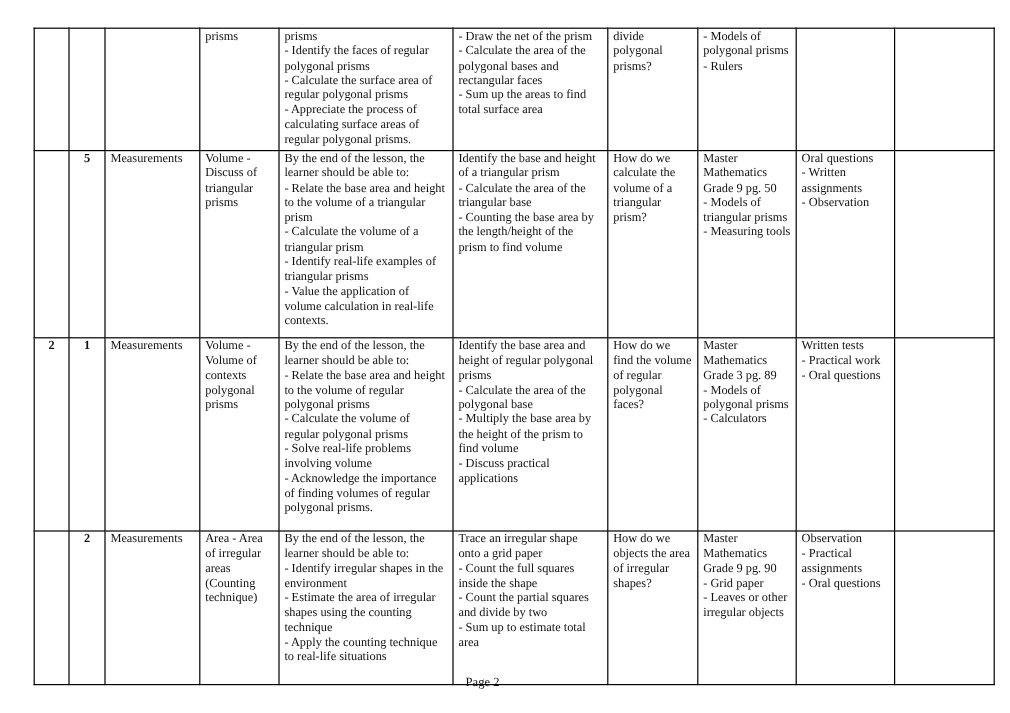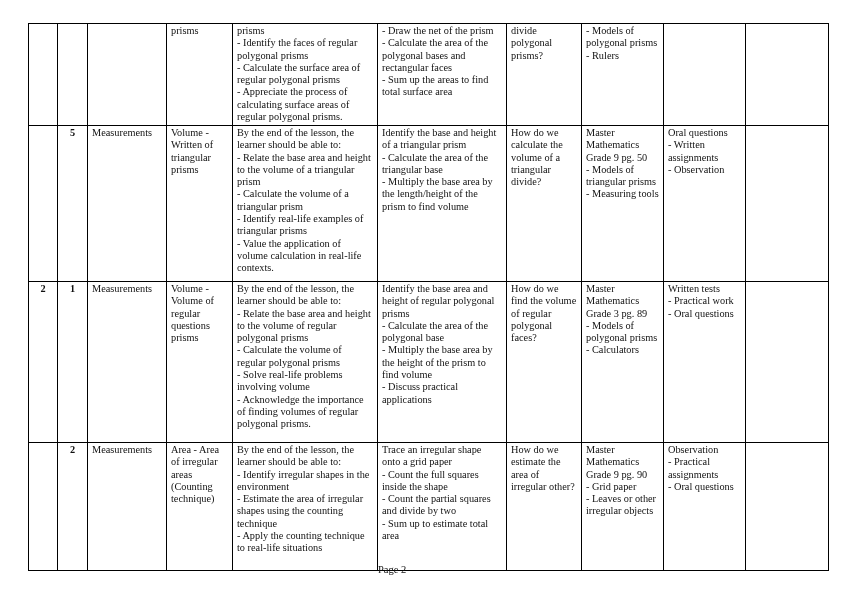--- a/index.html
+++ b/index.html
@@ -39,21 +39,21 @@
     text-align: center;
     padding-left: 1px;
     padding-right: 1px;
   }
   tr.r1 { height: 102px; }
   tr.r2 { height: 156px; }
   tr.r3 { height: 161px; }
   tr.r4 { height: 128px; }
   .page-footer {
     position: absolute;
-    left: 378px;
+    left: 388px;
     top: 563px;
     font-size: 10.5px;
     line-height: 13px;
     color: #111111;
     background: transparent;
   }
 </style>
 </head>
 <body>
 
@@ -88,43 +88,43 @@
         <td>divide polygonal prisms?</td>
         <td>- Models of polygonal prisms
 - Rulers</td>
         <td></td>
         <td></td>
       </tr>
       <tr class="r2">
         <td class="num"></td>
         <td class="num">5</td>
         <td>Measurements</td>
-        <td>Volume - Written of triangular prisms</td>
+        <td>Volume - Discuss of triangular prisms</td>
         <td>By the end of the lesson, the learner should be able to:
 - Relate the base area and height to the volume of a triangular prism
 - Calculate the volume of a triangular prism
 - Identify real-life examples of triangular prisms
 - Value the application of volume calculation in real-life contexts.</td>
         <td>Identify the base and height of a triangular prism
 - Calculate the area of the triangular base
-- Multiply the base area by the length/height of the prism to find volume</td>
-        <td>How do we calculate the volume of a triangular divide?</td>
+- Counting the base area by the length/height of the prism to find volume</td>
+        <td>How do we calculate the volume of a triangular prism?</td>
         <td>Master Mathematics Grade 9 pg. 50
 - Models of triangular prisms
 - Measuring tools</td>
         <td>Oral questions
 - Written assignments
 - Observation</td>
         <td></td>
       </tr>
       <tr class="r3">
         <td class="num">2</td>
         <td class="num">1</td>
         <td>Measurements</td>
-        <td>Volume - Volume of regular questions prisms</td>
+        <td>Volume - Volume of contexts polygonal prisms</td>
         <td>By the end of the lesson, the learner should be able to:
 - Relate the base area and height to the volume of regular polygonal prisms
 - Calculate the volume of regular polygonal prisms
 - Solve real-life problems involving volume
 - Acknowledge the importance of finding volumes of regular polygonal prisms.</td>
         <td>Identify the base area and height of regular polygonal prisms
 - Calculate the area of the polygonal base
 - Multiply the base area by the height of the prism to find volume
 - Discuss practical applications</td>
         <td>How do we find the volume of regular polygonal faces?</td>
@@ -142,21 +142,21 @@
         <td>Measurements</td>
         <td>Area - Area of irregular areas (Counting technique)</td>
         <td>By the end of the lesson, the learner should be able to:
 - Identify irregular shapes in the environment
 - Estimate the area of irregular shapes using the counting technique
 - Apply the counting technique to real-life situations</td>
         <td>Trace an irregular shape onto a grid paper
 - Count the full squares inside the shape
 - Count the partial squares and divide by two
 - Sum up to estimate total area</td>
-        <td>How do we estimate the area of irregular other?</td>
+        <td>How do we objects the area of irregular shapes?</td>
         <td>Master Mathematics Grade 9 pg. 90
 - Grid paper
 - Leaves or other irregular objects</td>
         <td>Observation
 - Practical assignments
 - Oral questions</td>
         <td></td>
       </tr>
     </tbody>
   </table>

